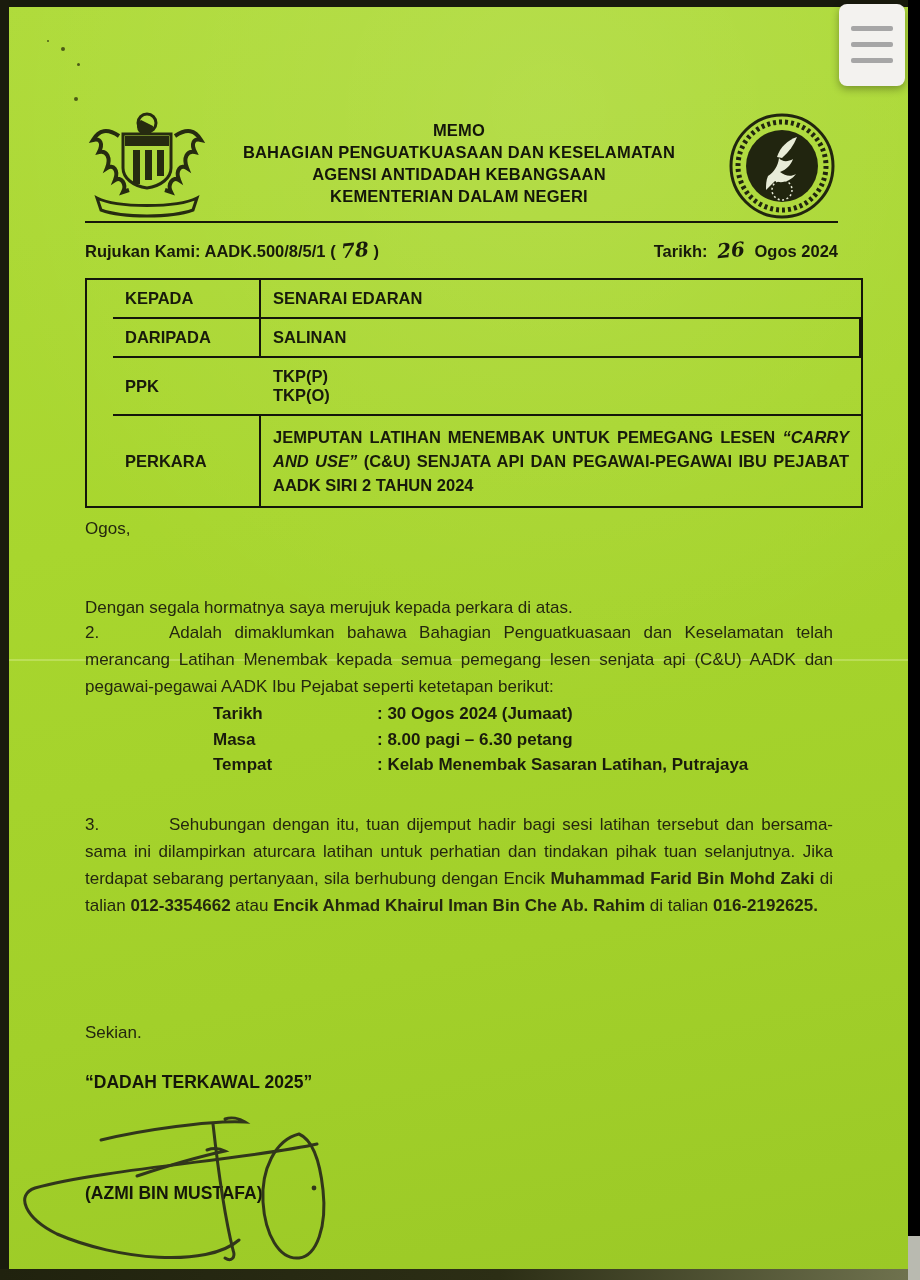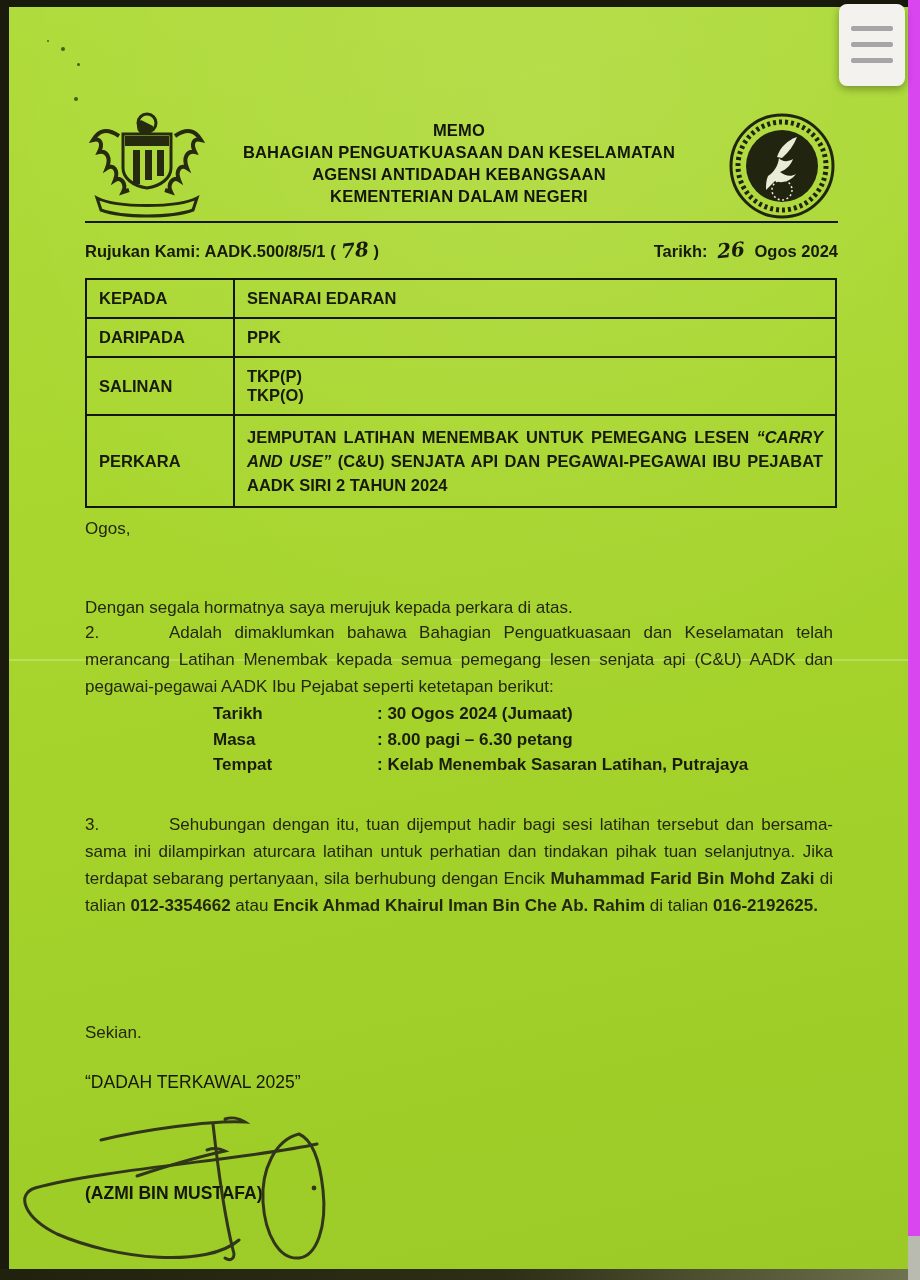--- a/index.html
+++ b/index.html
@@ -1,16 +1,16 @@
 <!DOCTYPE html>
 <html><head>
 <meta charset="utf-8">
 <style>
   html,body{margin:0;padding:0;background:#ffffff;}
-  .stage{position:relative;width:920px;height:1280px;background:#d946ef;overflow:hidden;
+  .stage{position:relative;width:920px;height:1280px;background:#000000;overflow:hidden;
          font-family:"Liberation Sans", sans-serif;}
   
   .edge-left{position:absolute;left:0;top:0;width:9px;height:1280px;background:#1a1b0d;}
   .edge-top{position:absolute;left:0;top:0;width:908px;height:7px;background:#181a0c;}
   .edge-bottom{position:absolute;left:0;top:1269px;width:908px;height:11px;
                background:linear-gradient(to right,#20220e 0%,#2c2e15 55%,#6f724e 100%);}
   .corner-shadow{position:absolute;left:908px;top:1236px;width:12px;height:44px;background:#b9bab0;}
 
   
   .paper{position:absolute;left:9px;top:7px;width:899px;height:1262px;color:#24270f;
@@ -33,35 +33,35 @@
     font-weight:bold;color:#14160a;font-size:16.5px;line-height:22px;letter-spacing:.2px;}
   .head-rule{position:absolute;left:76px;top:214px;width:753px;height:2px;background:#171809;}
 
   .ref-row{position:absolute;left:76px;top:235px;width:753px;display:flex;
     justify-content:space-between;font-weight:bold;font-size:16.5px;color:#181a0b;}
   .hand{font-family:"DejaVu Serif", serif;font-style:italic;font-weight:600;font-size:20px;
     display:inline-block;transform:rotate(-5deg);margin:0 5px;line-height:14px;}
 
   
   .memo-table{position:absolute;left:76px;top:271px;width:748px;border:2px solid #14160a;
-    display:grid;grid-template-columns:148px 1fr;font-weight:bold;font-size:16.5px;color:#181a0b;}
+    display:grid;grid-template-columns:148px 1fr;font-weight:bold;font-size:16.5px;color:#181a0b;padding-left:26px;}
   .memo-table .cell{padding:9px 12px;display:flex;flex-direction:column;justify-content:center;}
   .memo-table .lbl{border-right:2px solid #14160a;}
   .memo-table .rb{border-bottom:2px solid #14160a;}
   .perkara-val{text-align:justify;line-height:24px;}
   .ital{font-style:italic;}
 
   
   .para{position:absolute;left:76px;width:748px;font-size:17px;line-height:27px;}
   .just{text-align:justify;margin-top:16px;}
   .pnum{display:inline-block;width:84px;}
   .b{font-weight:bold;}
   .details{position:absolute;left:204px;top:694px;display:grid;grid-template-columns:164px auto;
     font-weight:bold;font-size:17px;line-height:25.5px;color:#1a1c0c;}
-  .slogan{position:absolute;left:76px;top:1065px;font-weight:normal;font-size:17.5px;color:#15170a;}
+  .slogan{position:absolute;left:76px;top:1065px;font-weight:bold;font-size:17.5px;color:#15170a;}
   .signatory{position:absolute;left:76px;top:1176px;font-weight:bold;font-size:17.5px;color:#15170a;z-index:2;}
   .signature{position:absolute;left:8px;top:1093px;width:345px;height:172px;z-index:3;}
 </style>
 </head>
 <body>
 
 <div class="stage">
 
   <div class="paper">
 
@@ -119,23 +119,23 @@
         <span class="hand">26</span>
         <span>Ogos 2024</span>
       </div>
     </div>
 
     <div class="memo-table">
       <div class="cell lbl rb">KEPADA</div>
       <div class="cell rb">SENARAI EDARAN</div>
 
       <div class="cell lbl rb">DARIPADA</div>
+      <div class="cell lbl rb">SALINAN</div>
+
       <div class="cell rb">PPK</div>
-
-      <div class="cell lbl rb">SALINAN</div>
       <div class="cell rb">
         <span>TKP(P)</span>
         <span>TKP(O)</span>
       </div>
 
       <div class="cell lbl">PERKARA</div>
       <div class="cell">
         <div class="perkara-val"><span>JEMPUTAN LATIHAN MENEMBAK UNTUK PEMEGANG LESEN </span><span class="ital">“CARRY AND USE”</span><span> (C&amp;U) SENJATA API DAN PEGAWAI-PEGAWAI IBU PEJABAT AADK SIRI 2 TAHUN 2024</span></div>
       </div>
     </div>

